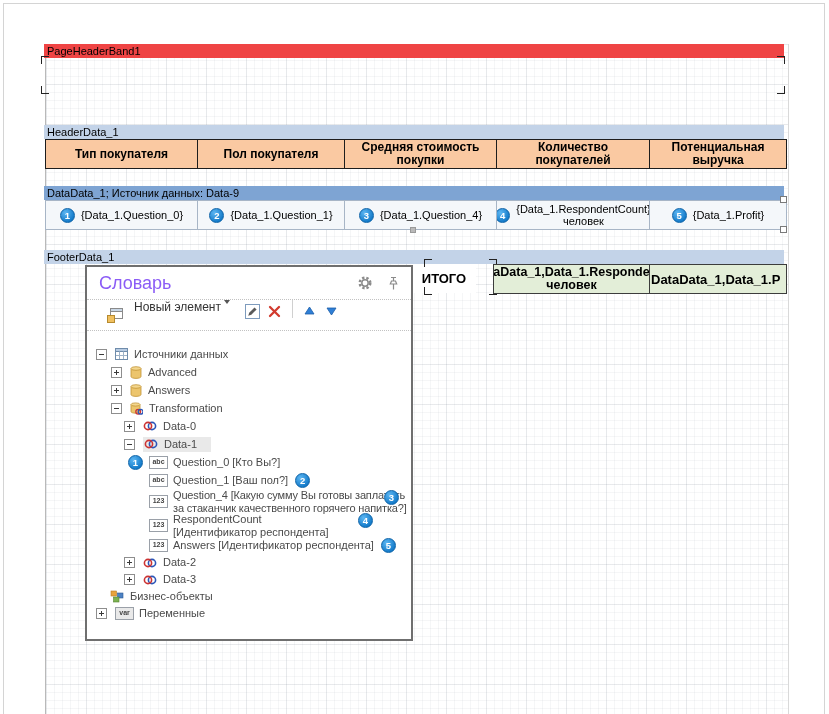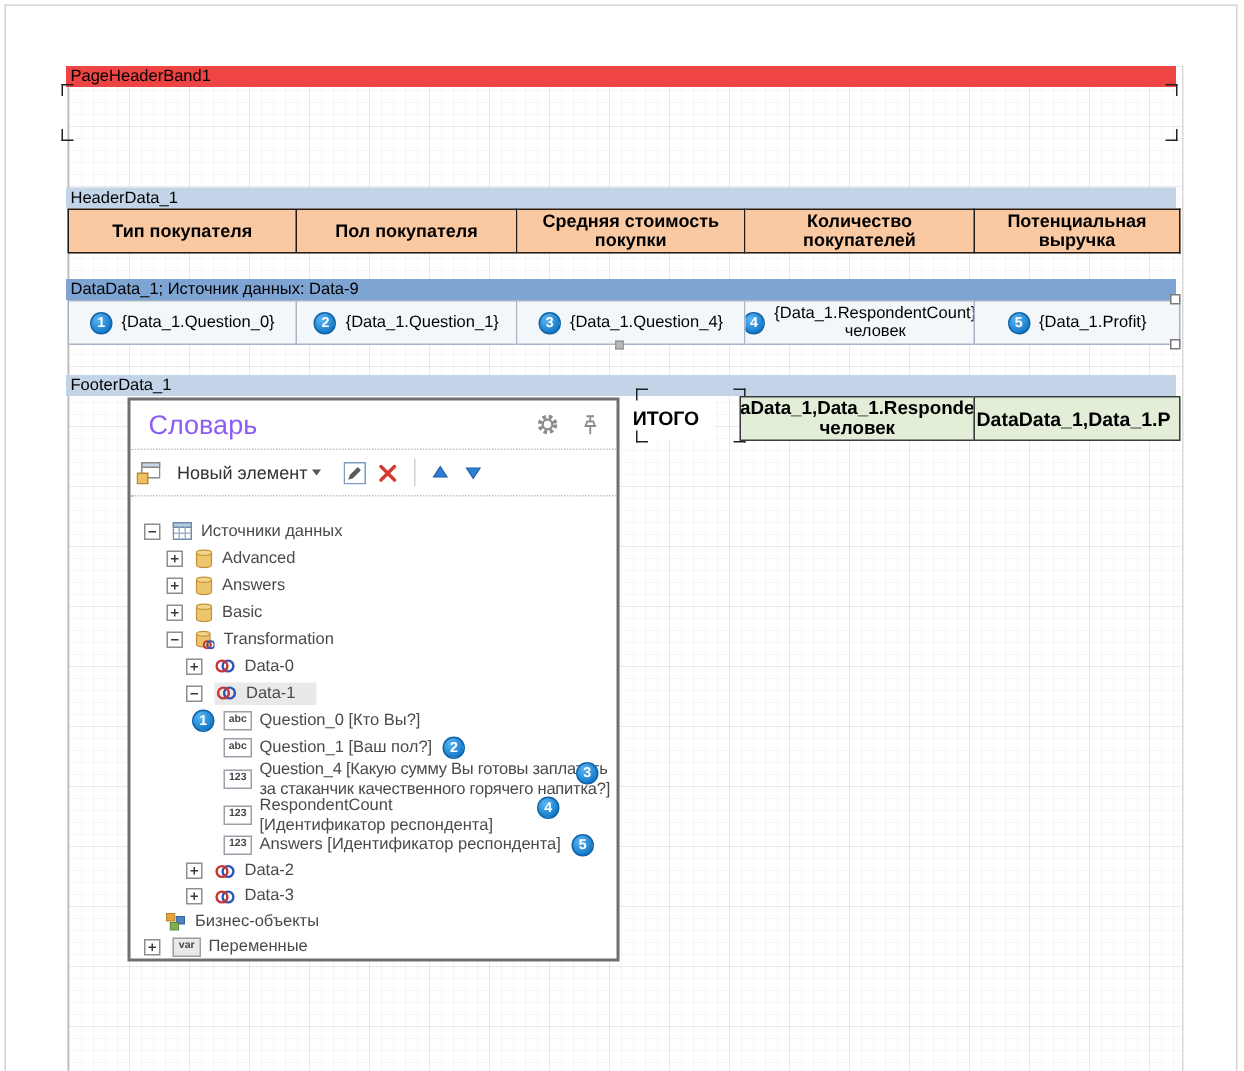--- a/index.html
+++ b/index.html
@@ -59,21 +59,21 @@
          align-items:center;justify-content:center;line-height:13px;white-space:nowrap;}
   .fcell-1{left:493px;width:157px;font-size:12.5px;}
   .fcell-2{left:649px;width:138px;font-size:13px;flex-direction:row;justify-content:flex-start;padding-left:1px;}
   
   .panel{position:absolute;left:85px;top:265px;width:328px;height:376px;background:#fff;
          border:2px solid #6f6f6f;box-sizing:border-box;z-index:5;}
   .panel-head{height:32px;display:flex;align-items:center;padding:0 12px;}
   .panel-title{font-size:18px;color:#8b5cf6;flex:1;}
   .panel-head .hicon{margin-left:15px;display:flex;align-items:center;cursor:pointer;}
   .panel-toolbar{height:30px;border-top:1px dotted #c2c2c2;border-bottom:1px dotted #c2c2c2;
-                 display:flex;align-items:center;padding:0 4px;}
+                 display:flex;padding:0 20px;}
   .tb-newlabel{font-size:12px;color:#333;margin:0 3px 0 5px;}
   .tb-caret{width:0;height:0;border-left:3.5px solid transparent;border-right:3.5px solid transparent;
             border-top:4px solid #555;margin-right:12px;}
   .tb-btn{display:flex;align-items:center;justify-content:center;width:22px;height:22px;cursor:pointer;}
   .tb-sep{width:1px;height:18px;background:#d0d0d0;margin:0 6px;}
   
   .tree{padding:14px 4px 0 6px;font-size:11px;color:#4a4a4a;position:relative;overflow:hidden;}
   .trow{display:flex;align-items:center;height:18px;position:relative;box-sizing:border-box;}
   .trow.two{height:24px;align-items:flex-start;}
   .trow.short{height:17px;}
@@ -246,30 +246,20 @@
         <span class="ebox plus"></span>
         <span class="ticon">
           <svg width="12" height="13" viewBox="0 0 12 13">
               <path d="M1 2.5v8c0 1.1 2.2 1.9 5 1.9s5-.8 5-1.9v-8" fill="#ecc56d" stroke="#c29334" stroke-width="0.8"></path>
               <ellipse cx="6" cy="2.5" rx="5" ry="1.8" fill="#f3d68e" stroke="#c29334" stroke-width="0.8"></ellipse>
             </svg>
         </span>
         <span class="lbl">Answers</span>
       </div>
 
-      <div class="trow lvl1">
-        <span class="ebox plus"></span>
-        <span class="ticon">
-          <svg width="12" height="13" viewBox="0 0 12 13">
-              <path d="M1 2.5v8c0 1.1 2.2 1.9 5 1.9s5-.8 5-1.9v-8" fill="#ecc56d" stroke="#c29334" stroke-width="0.8"></path>
-              <ellipse cx="6" cy="2.5" rx="5" ry="1.8" fill="#f3d68e" stroke="#c29334" stroke-width="0.8"></ellipse>
-            </svg>
-        </span>
-        <span class="lbl">Basic</span>
-      </div>
 
       <div class="trow lvl1">
         <span class="ebox"></span>
         <span class="ticon">
           <svg width="13" height="13" viewBox="0 0 13 13">
               <path d="M1 2.5v7c0 1 2 1.7 4.5 1.7S10 10.5 10 9.5v-7" fill="#ecc56d" stroke="#c29334" stroke-width="0.8"></path>
               <ellipse cx="5.5" cy="2.5" rx="4.5" ry="1.6" fill="#f3d68e" stroke="#c29334" stroke-width="0.8"></ellipse>
               <circle cx="8.2" cy="9.8" r="2.4" fill="none" stroke="#cc3333" stroke-width="1.3"></circle>
               <circle cx="10.6" cy="9.8" r="2.4" fill="none" stroke="#2c56b8" stroke-width="1.3"></circle>
             </svg>

